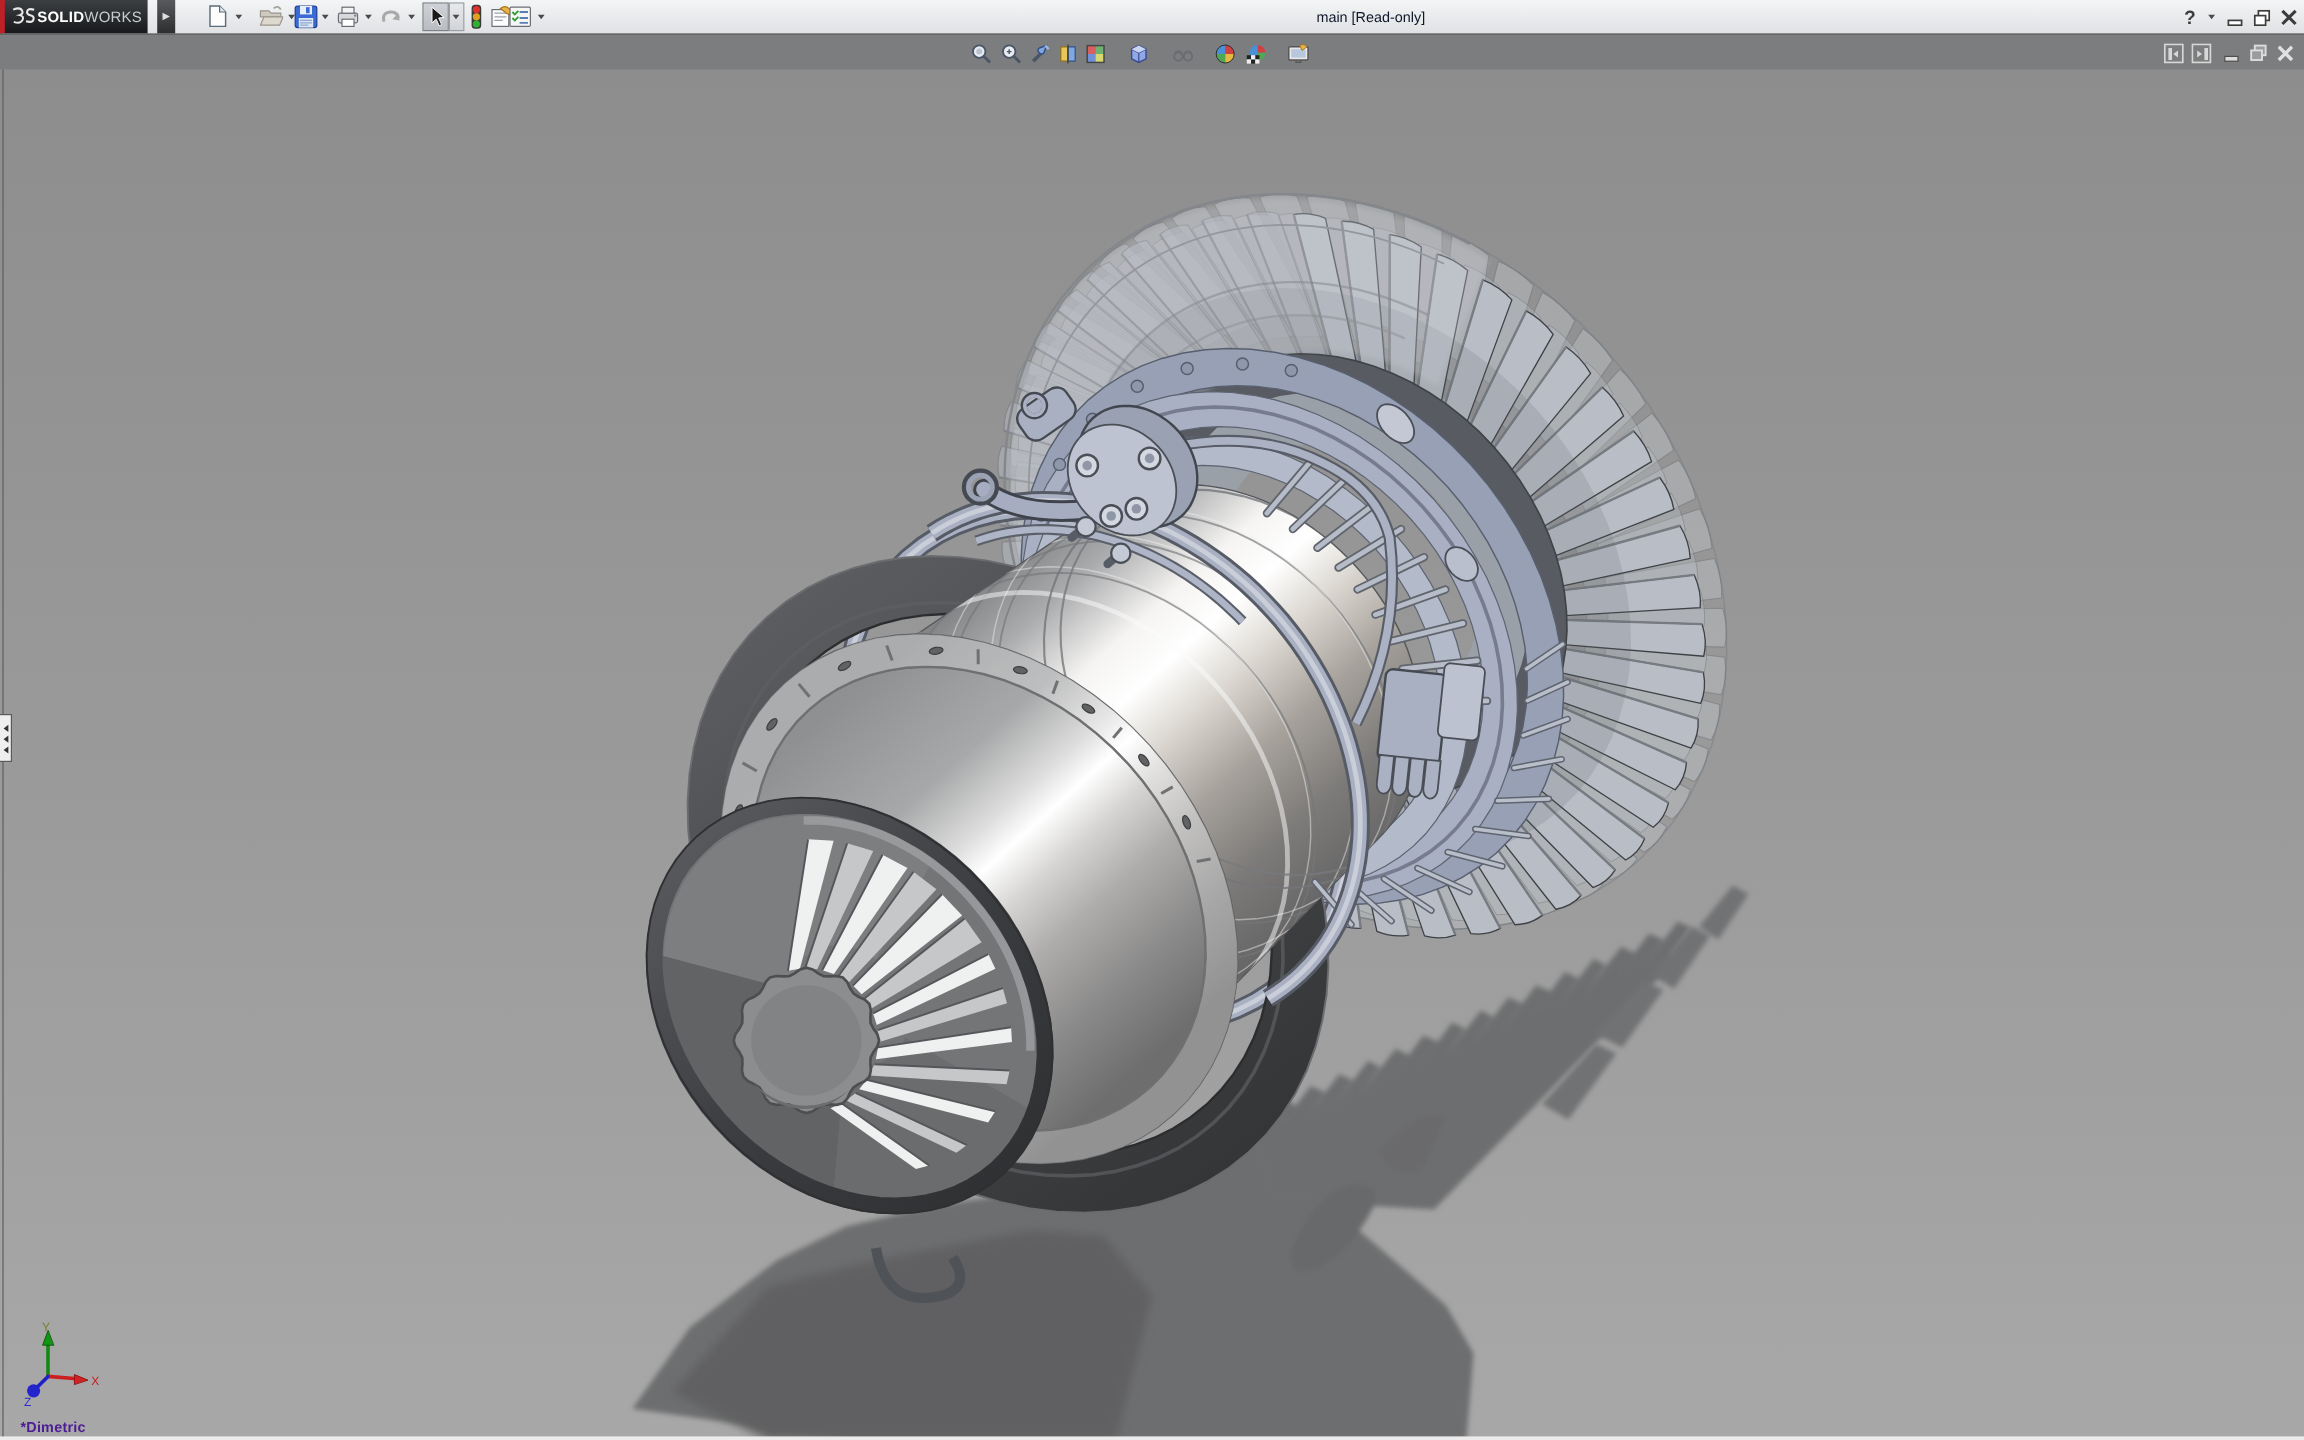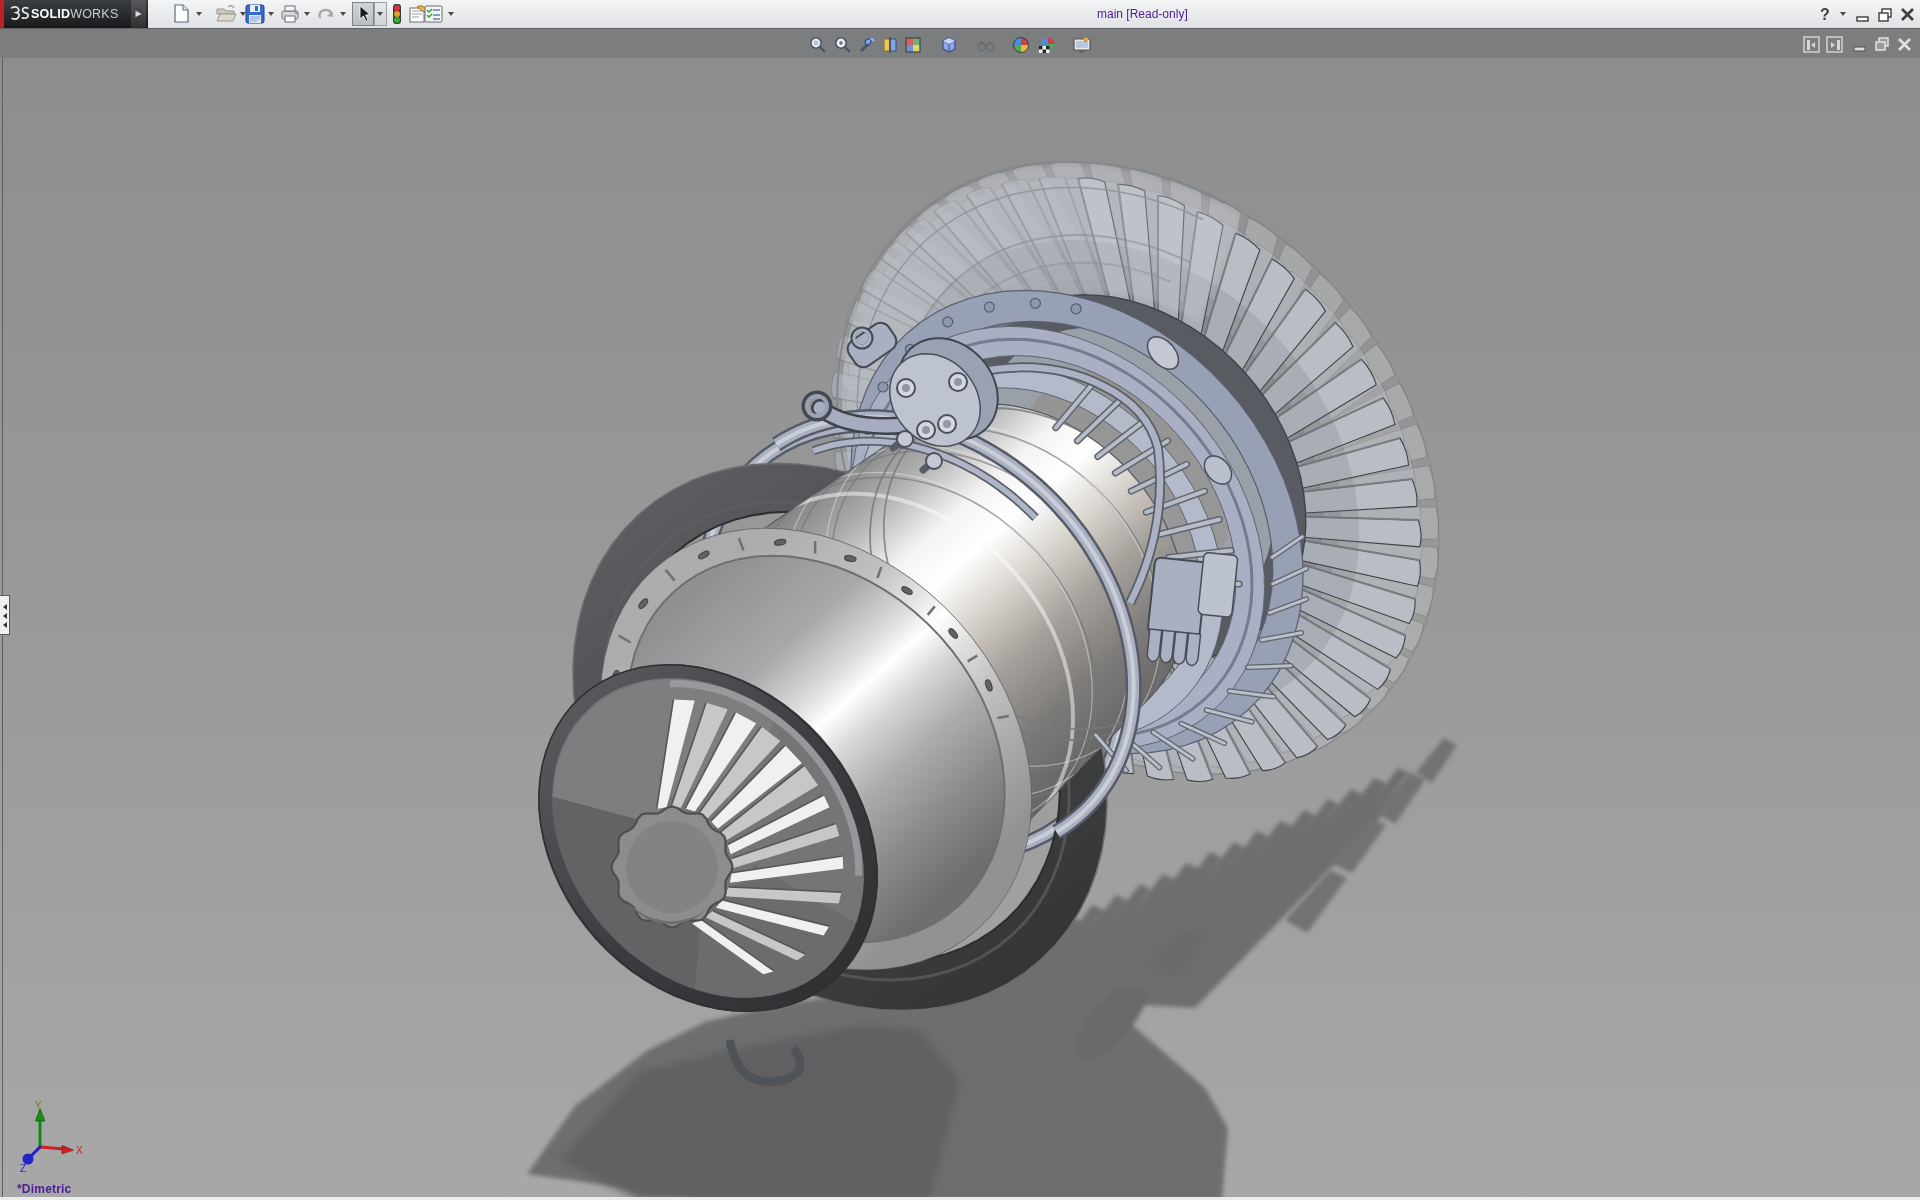--- a/index.html
+++ b/index.html
@@ -1,21 +1,21 @@
 <!DOCTYPE html>
 <html><head><meta charset="utf-8"><style>
 html,body{margin:0;padding:0;width:1920px;height:1200px;overflow:hidden;background:#969696;font-family:"Liberation Sans",sans-serif;}
 #viewport{position:absolute;left:0;top:58px;width:1920px;height:1142px;}
 #titlebar{position:absolute;left:0;top:0;width:1920px;height:28px;background:linear-gradient(#f4f5f6,#dfe1e4);}
-#logo{position:absolute;left:0;top:0;width:148px;height:28px;background:linear-gradient(#3c3f42,#17191b);}
+#logo{position:absolute;left:0;top:0;width:123px;height:28px;background:linear-gradient(#3c3f42,#17191b);}
 #logo .red{position:absolute;left:0;top:0;width:4px;height:28px;background:#bf2026;}
 #logo .tx{position:absolute;left:31px;top:7px;color:#fff;font-size:12.5px;font-weight:bold;letter-spacing:0.2px;}
 #logo .tx i{font-style:normal;color:#c9cccf;font-weight:normal;}
 #flyout{position:absolute;left:131px;top:0;width:15px;height:28px;background:linear-gradient(#57595c,#2c2e30);color:#ddd;font-size:8px;line-height:28px;text-align:center;}
-#title{position:absolute;left:1097px;top:0;height:35px;line-height:28px;font-size:12px;color:#4c1d95;}
+#title{position:absolute;left:1097px;top:0;height:35px;line-height:28px;font-size:12px;color:#0f172a;}
 #row2{position:absolute;left:0;top:28px;width:1920px;height:30px;background:#7c7d7e;border-top:1px solid #606163;box-sizing:border-box;}
 #lefttab{position:absolute;left:0;top:595px;width:10px;height:40px;background:#efefef;border:1px solid #5a5a5a;border-left:none;box-sizing:border-box;}
 #dimetric{position:absolute;left:17px;top:1182px;font-size:12px;color:#4c1d95;font-weight:bold;letter-spacing:0.2px;}
 #bottomstrip{position:absolute;left:0;top:1197px;width:1920px;height:3px;background:#ececec;}
 #vpborder{position:absolute;left:2px;top:58px;width:1px;height:1142px;background:#5f5f5f;}
 </style></head>
 <body>
 <div id="viewport">
 <svg width="1920" height="1142" viewBox="0 58 1920 1142">
 <defs>

